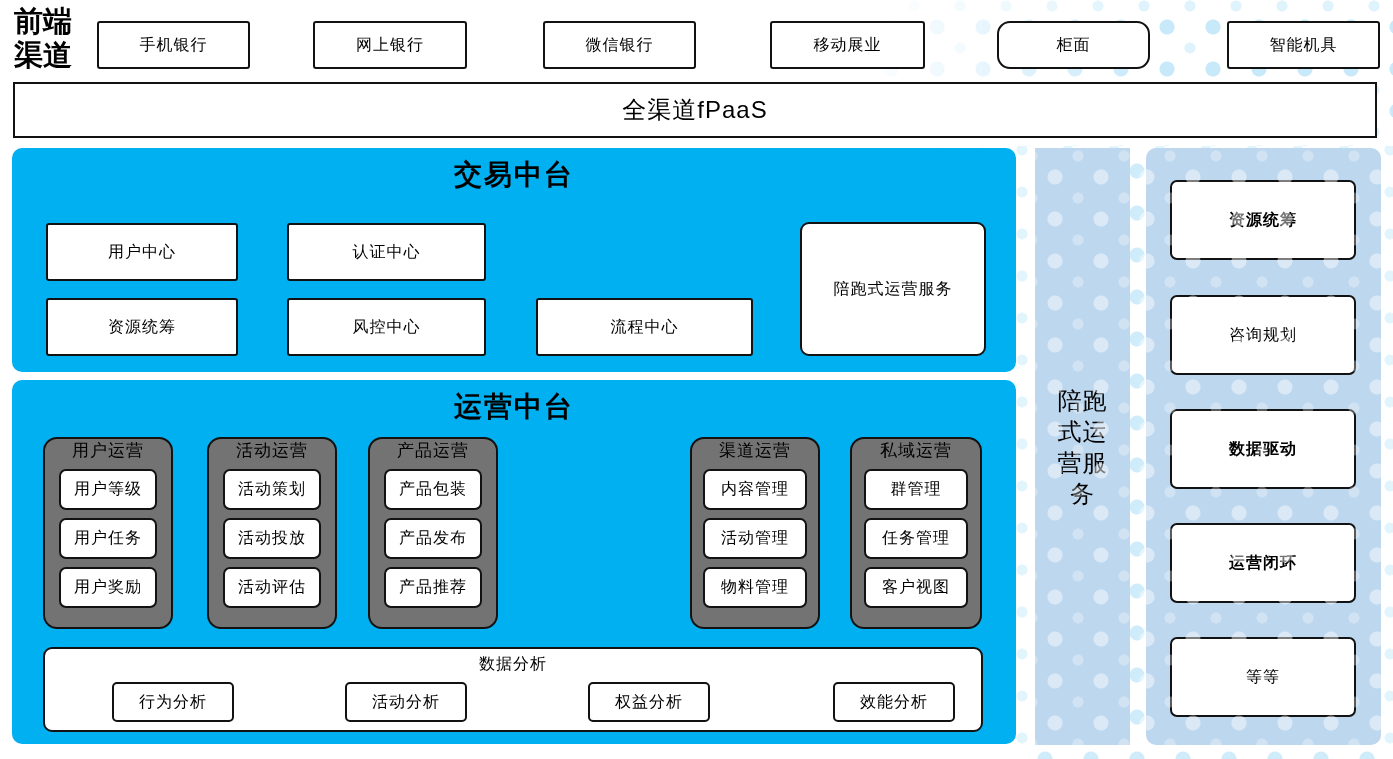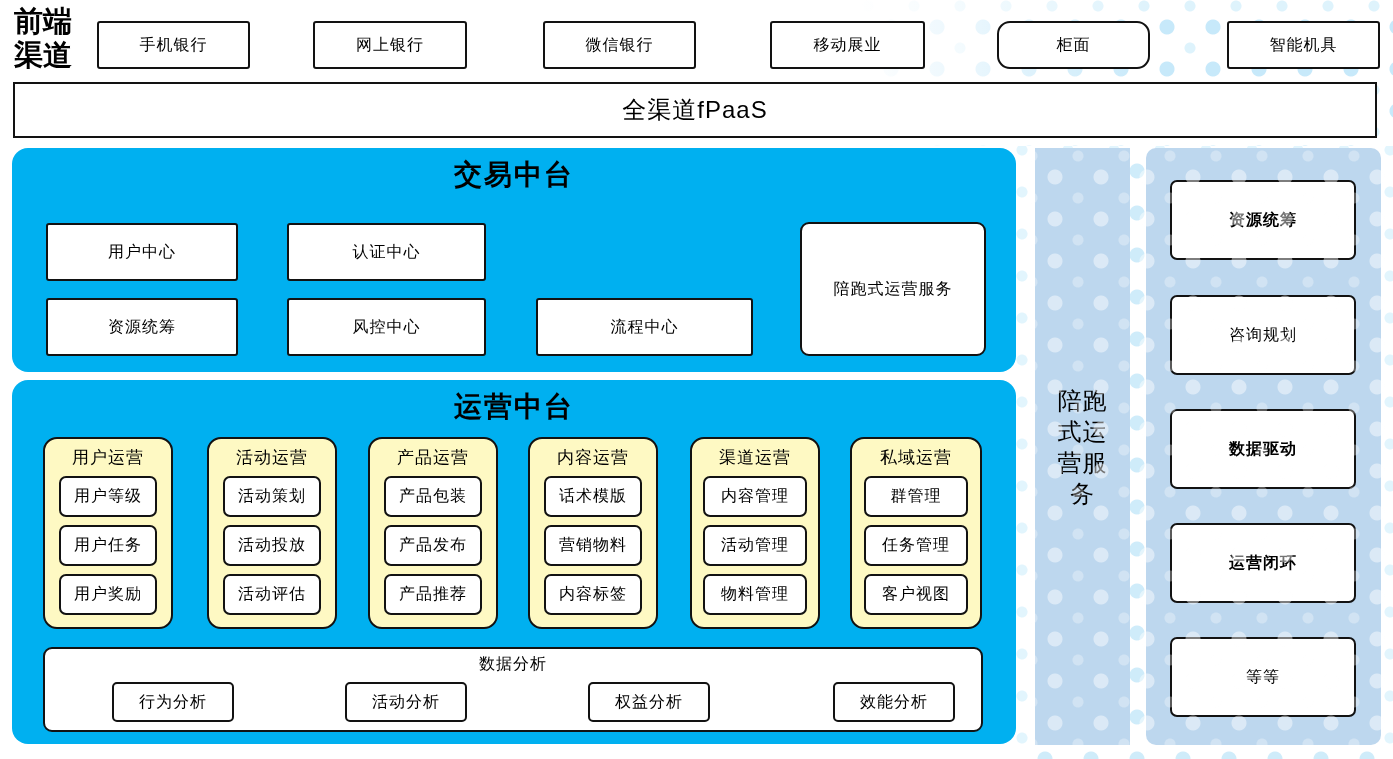--- a/index.html
+++ b/index.html
@@ -45,32 +45,32 @@
     position:absolute;left:10px;top:4px;width:66px;
     font-family:"Liberation Serif","DejaVu Serif",serif;font-weight:bold;
     font-size:29px;line-height:34px;text-align:center;word-break:break-all;
   }
   .fpaas{
     position:absolute;left:13px;top:82px;width:1364px;height:56px;
     background:#fff;border:2px solid #121212;box-sizing:border-box;
     display:flex;align-items:center;justify-content:center;font-size:24px;letter-spacing:1px;
   }
   .panel-blue{
-    position:absolute;left:12px;width:1004px;background:#00b0f0;border-radius:16px;
+    position:absolute;left:12px;width:1004px;background:#00b0f0;border-radius:10px;
   }
   .panel-title{
     position:absolute;top:8px;left:0;width:100%;text-align:center;
     font-size:28px;font-weight:bold;letter-spacing:2px;
   }
   .tallbox{border-radius:9px;}
   
   .ops-col{
-    position:absolute;top:57px;height:192px;background:#fef9c3;border:2px solid #121212;
+    position:absolute;top:57px;height:192px;background:#737373;border:2px solid #121212;
     border-radius:14px;box-sizing:border-box;display:flex;flex-direction:column;
-    align-items:center;padding-top:7px;
+    align-items:center;
   }
   .ops-col-title{font-size:17px;letter-spacing:1px;margin-bottom:7px;}
   .ops-item{
     width:98px;height:41px;background:#fff;border:2px solid #121212;border-radius:7px;
     box-sizing:border-box;display:flex;align-items:center;justify-content:center;
     font-size:16px;letter-spacing:1px;margin-bottom:8px;flex:none;
   }
   .analysis{
     position:absolute;left:31px;top:267px;width:940px;height:85px;background:#fff;
     border:2px solid #121212;border-radius:9px;box-sizing:border-box;
@@ -190,32 +190,20 @@
           <span>产品包装</span>
         </div>
       <div class="ops-item">
           <span>产品发布</span>
         </div>
       <div class="ops-item">
           <span>产品推荐</span>
         </div>
     </div>
 
-    <div class="ops-col" style="left:516px;width:130px;">
-      <div class="ops-col-title">内容运营</div>
-      <div class="ops-item">
-          <span>话术模版</span>
-        </div>
-      <div class="ops-item">
-          <span>营销物料</span>
-        </div>
-      <div class="ops-item">
-          <span>内容标签</span>
-        </div>
-    </div>
 
     <div class="ops-col" style="left:678px;width:130px;">
       <div class="ops-col-title">渠道运营</div>
       <div class="ops-item" style="width:104px;">
           <span>内容管理</span>
         </div>
       <div class="ops-item" style="width:104px;">
           <span>活动管理</span>
         </div>
       <div class="ops-item" style="width:104px;">

